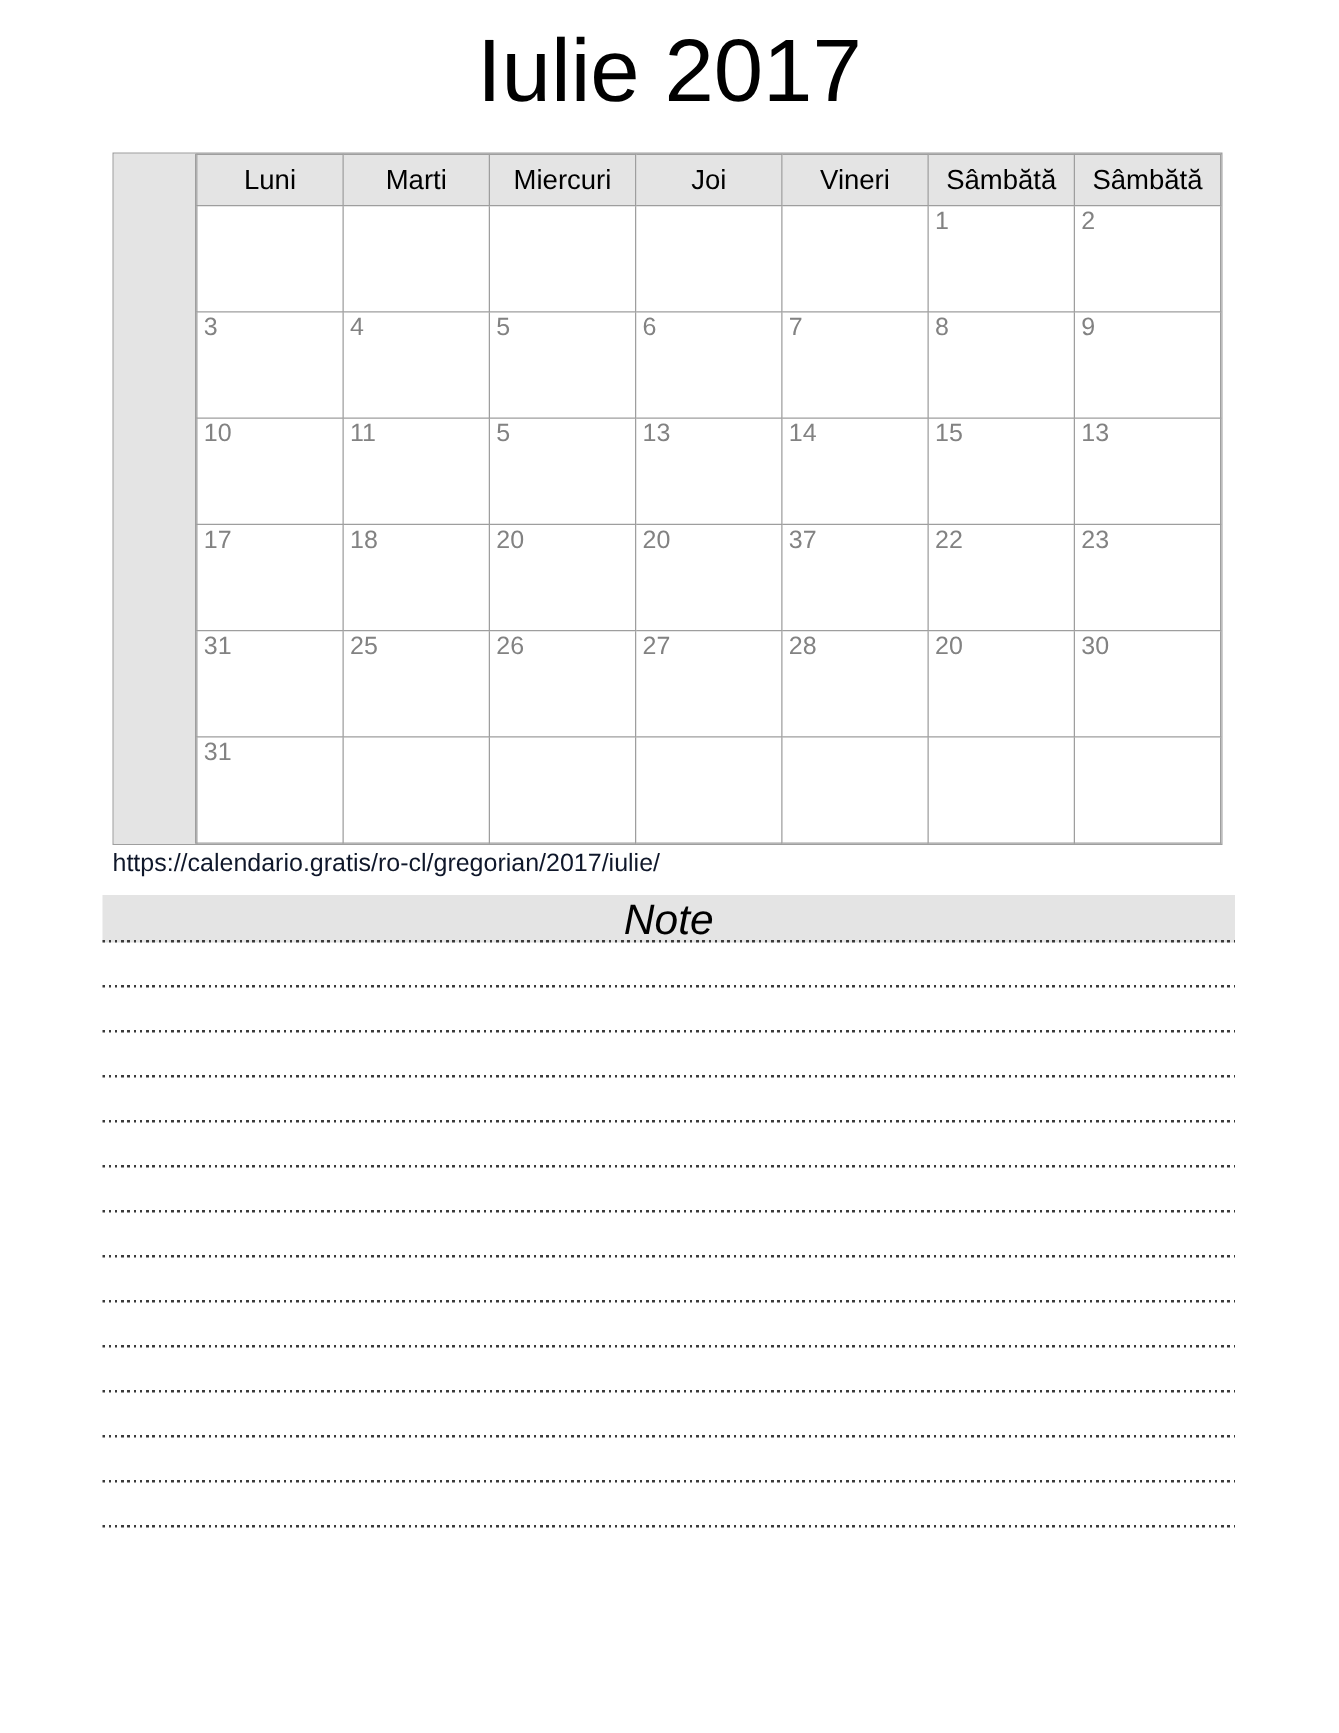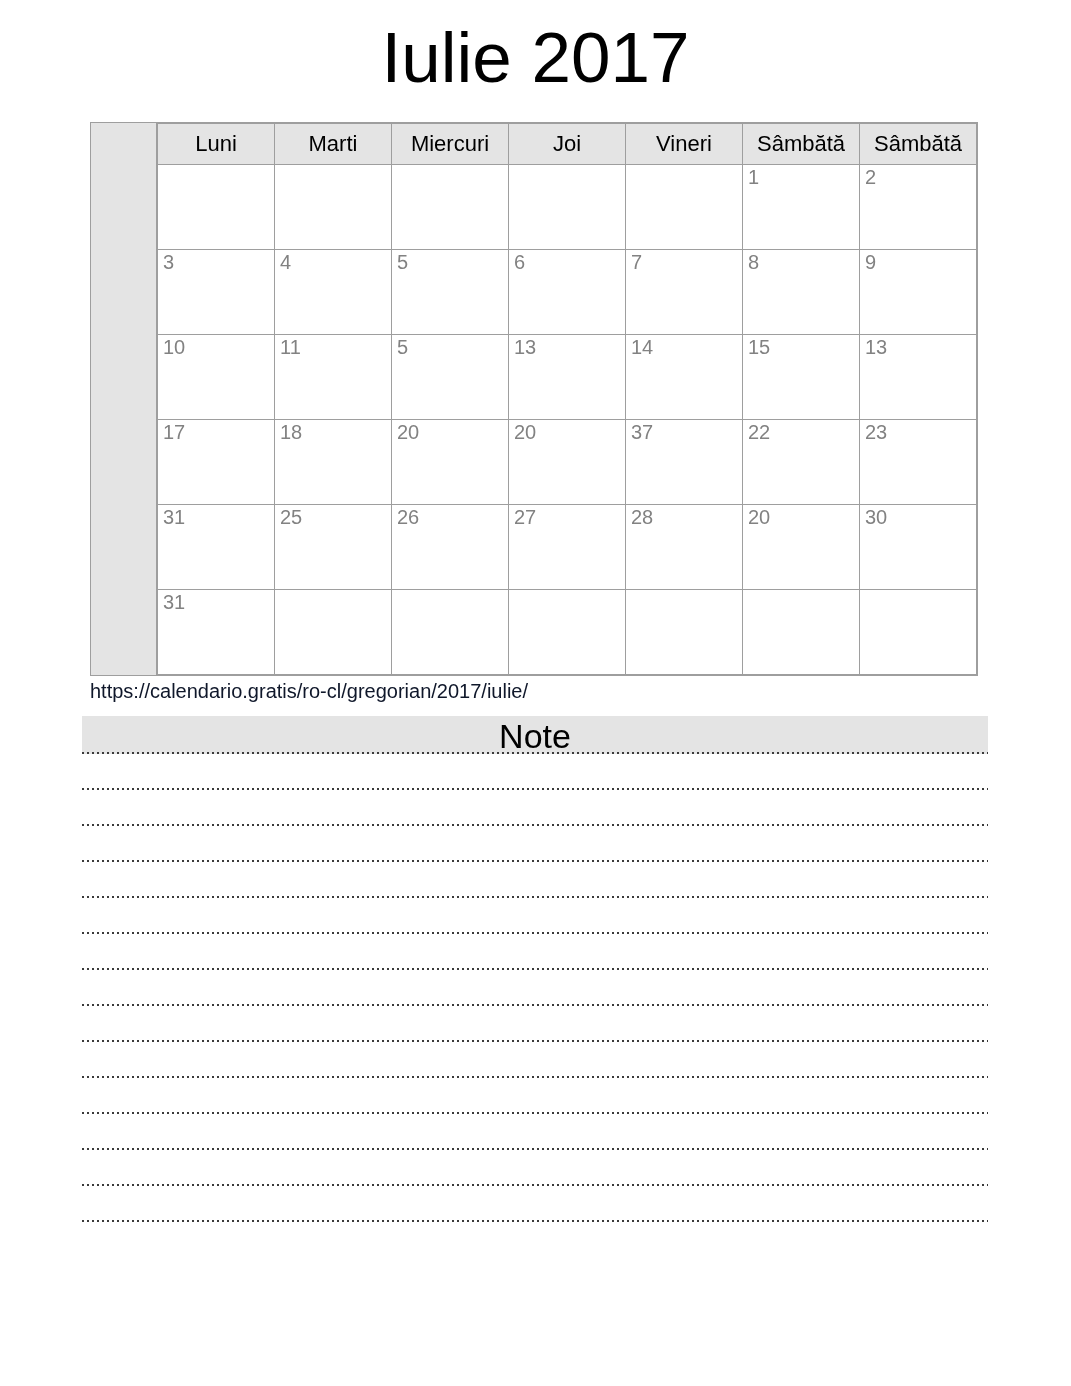--- a/index.html
+++ b/index.html
@@ -87,20 +87,21 @@
   .notes-title{
     font-size:34px;
     line-height:40px;
     color:#000;
   }
   .dotted{
     background-image:repeating-linear-gradient(90deg, var(--note-dots) 0 2px, transparent 2px 5px);
     background-repeat:no-repeat;
     background-position:left bottom;
     background-size:100% 2px;
+    font-style:italic;
   }
   .note-line{
     height:36px;
   }
 </style>
 </head>
 <body>
 
 <div class="page">
 

